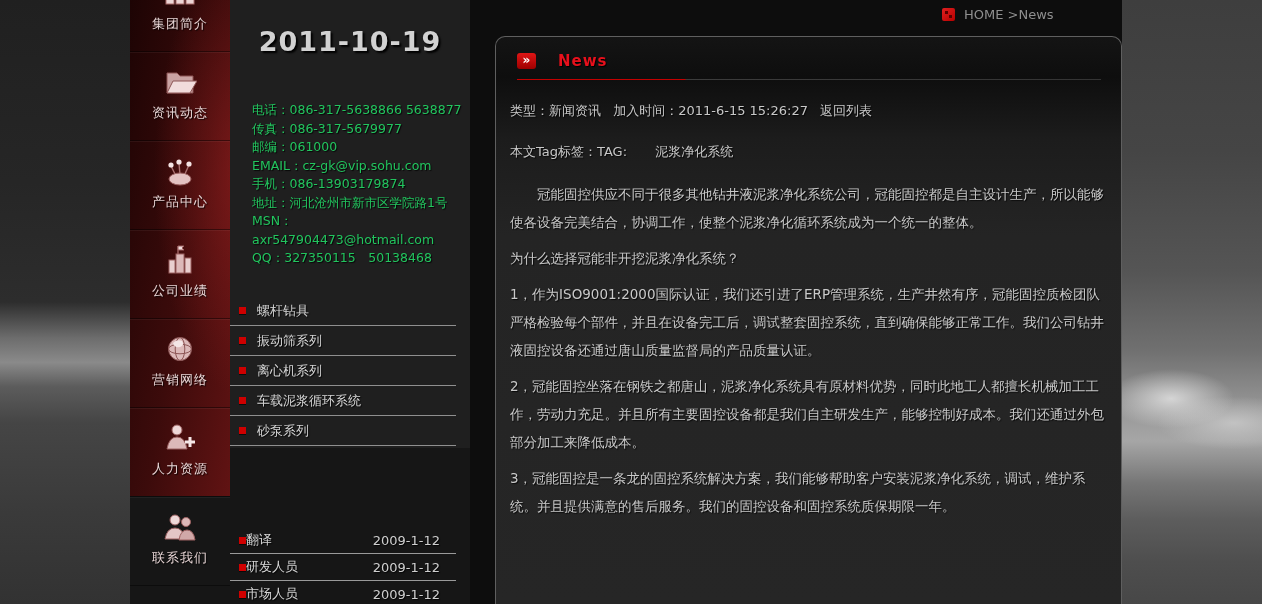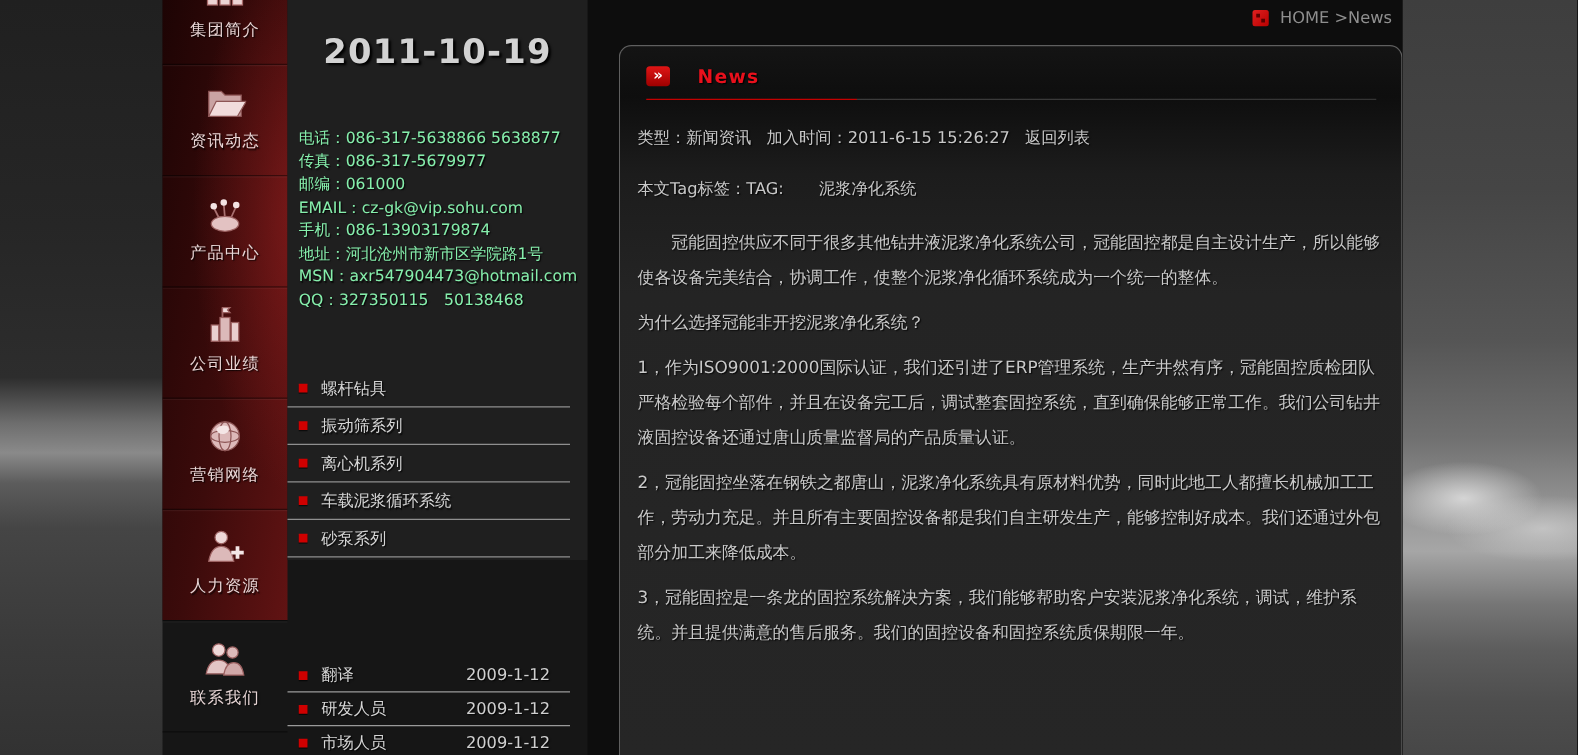--- a/index.html
+++ b/index.html
@@ -29,37 +29,37 @@
   .side-icon{height:40px;display:flex;align-items:center;justify-content:center;}
   .side-label{font-size:13px;letter-spacing:1px;color:#e8d6d6;margin-top:2px;
     text-shadow:1px 1px 1px rgba(0,0,0,.8);}
 
   
   .midcol{position:absolute;left:230px;top:0;width:240px;height:448px;background:#1f1f1f;}
   .content-bg{position:absolute;left:470px;top:0;width:652px;height:604px;background:#0d0d0d;}
   .date{position:absolute;top:26px;left:0;width:100%;text-align:center;
     font-size:27px;font-weight:bold;letter-spacing:1px;color:#d2d2d2;
     text-shadow:2px 2px 2px #000;}
-  .contacts{position:absolute;top:101px;left:9px;right:2px;font-size:12.5px;
-    line-height:18.5px;color:#86efac;text-shadow:1px 1px 1px rgba(0,0,0,.8);}
+  .contacts{position:absolute;top:101px;left:22px;right:2px;font-size:12.5px;
+    line-height:18.5px;color:#22c55e;text-shadow:1px 1px 1px rgba(0,0,0,.8);}
   .bullet{display:inline-block;width:7px;height:7px;background:#cf0000;
     box-shadow:0 1px 0 rgba(0,0,0,.6);flex:0 0 auto;}
   .prodlist{position:absolute;top:296px;left:0;width:226px;margin:0;padding:0;list-style:none;}
   .prodlist li{height:29px;display:flex;align-items:center;gap:11px;padding-left:9px;
     border-bottom:1px solid #8f8f8f;font-size:13px;color:#d6d6d6;cursor:pointer;
     text-shadow:1px 1px 1px rgba(0,0,0,.8);}
   .joblist{position:absolute;top:527px;left:0;width:226px;margin:0;padding:0;list-style:none;}
-  .joblist li{height:26px;display:flex;align-items:center;gap:11px;padding-left:9px;
+  .joblist li{height:26px;display:flex;align-items:center;padding-left:9px;
     border-bottom:1px solid #9a9a9a;font-size:13px;color:#d6d6d6;cursor:pointer;
     text-shadow:1px 1px 1px rgba(0,0,0,.8);}
   .joblist li:last-child{border-bottom:none;}
   .job-date{margin-left:auto;padding-right:16px;color:#cfcfcf;}
 
   
-  .breadcrumb{position:absolute;left:1002px;top:7px;display:flex;align-items:center;gap:9px;text-align:center;}
+  .breadcrumb{position:absolute;left:942px;top:7px;display:flex;align-items:center;gap:9px;text-align:center;}
   .bc-icon{width:13px;height:13px;border-radius:2px;background:
     linear-gradient(135deg,#e02020 0%,#b80000 100%);position:relative;}
   .bc-icon::after{content:"";position:absolute;left:3px;top:3px;width:3px;height:3px;
     background:#5a0000;box-shadow:4px 4px 0 #5a0000;}
   .bc-text{font-size:13px;color:#8f8f8f;cursor:pointer;}
 
   
   .panel{position:absolute;left:495px;top:36px;width:625px;bottom:0;
     border:1px solid #5f5f5f;border-bottom:none;border-radius:10px 10px 0 0;
     background:linear-gradient(180deg,#141414 0%,#0e0e0e 7%,#1c1c1c 18%,#242424 35%,#262626 100%);

